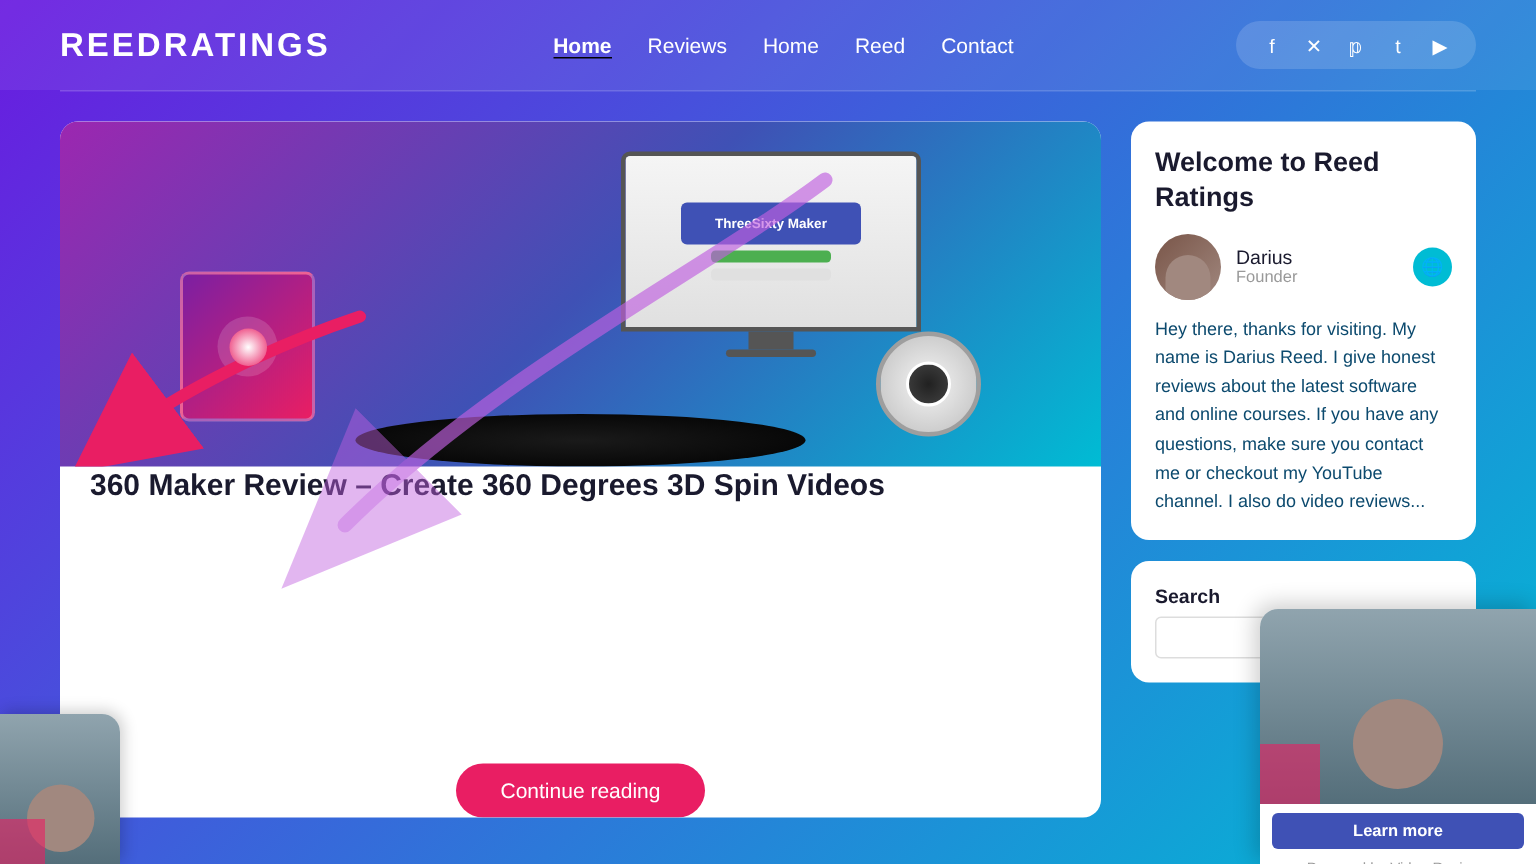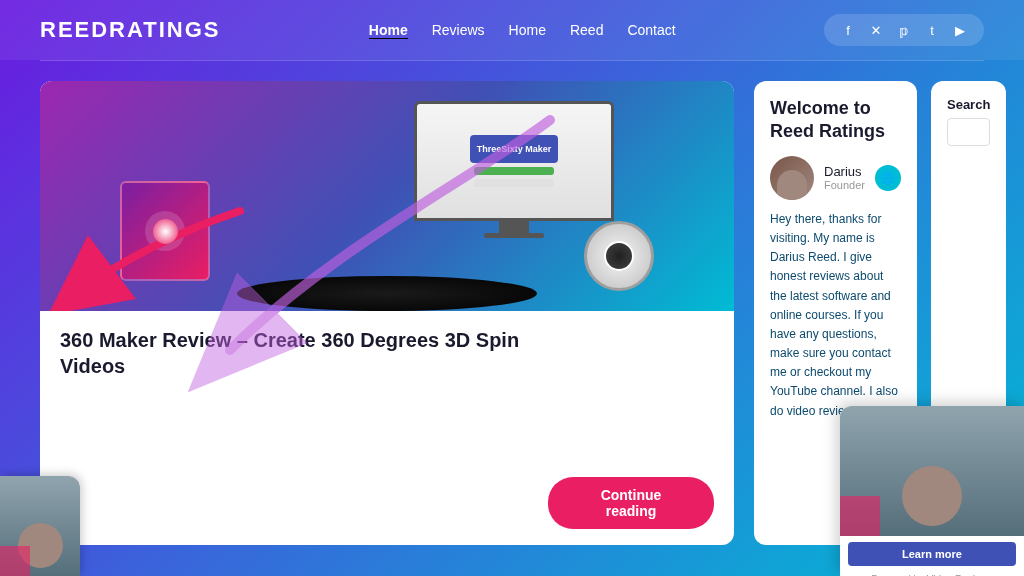--- a/index.html
+++ b/index.html
@@ -115,21 +115,21 @@
       width: 100%;
       height: 100%;
       background: linear-gradient(180deg, #f5f5f5 0%, #e0e0e0 100%);
       display: flex;
       flex-direction: column;
       align-items: center;
       justify-content: center;
       gap: 4px;
     }
     .monitor-logo {
-      width: 88px;
+      width: 120px;
       height: 28px;
       background: #3f51b5;
       border-radius: 4px;
       display: flex;
       align-items: center;
       justify-content: center;
       color: #fff;
       font-size: 9px;
       font-weight: 700;
     }
@@ -230,24 +230,24 @@
       left: 50%;
       transform: translateX(-50%);
       width: 300px;
       height: 35px;
       background: radial-gradient(ellipse, #1a1a1a, #000);
       border-radius: 50%;
     }
 
     
     .article-content {
-      padding: 16px 20px;
+      padding: 0 20px;
       flex: 1;
       display: flex;
-      flex-direction: row;
+      flex-direction: column;
     }
     .article-title {
       font-size: 20px;
       font-weight: 700;
       color: #1a1a2e;
       line-height: 1.3;
       margin-bottom: 8px;
     }
     .article-meta {
       display: flex;
@@ -268,31 +268,31 @@
       border-radius: 50%;
       background: linear-gradient(135deg, #9c27b0, #e91e63);
     }
     .continue-btn {
       background: #e91e63;
       color: #fff;
       border: none;
       border-radius: 25px;
       padding: 10px 30px;
       font-size: 14px;
-      font-weight: 700;
+      font-weight: 400;
       cursor: pointer;
       align-self: center;
       margin-top: auto;
     }
 
     
     .sidebar {
       width: 230px;
       display: flex;
-      flex-direction: row;
+      flex-direction: column;
       gap: 14px;
     }
     .sidebar-widget {
       background: #fff;
       border-radius: 12px;
       padding: 16px;
     }
     .widget-title {
       font-size: 18px;
       font-weight: 700;

